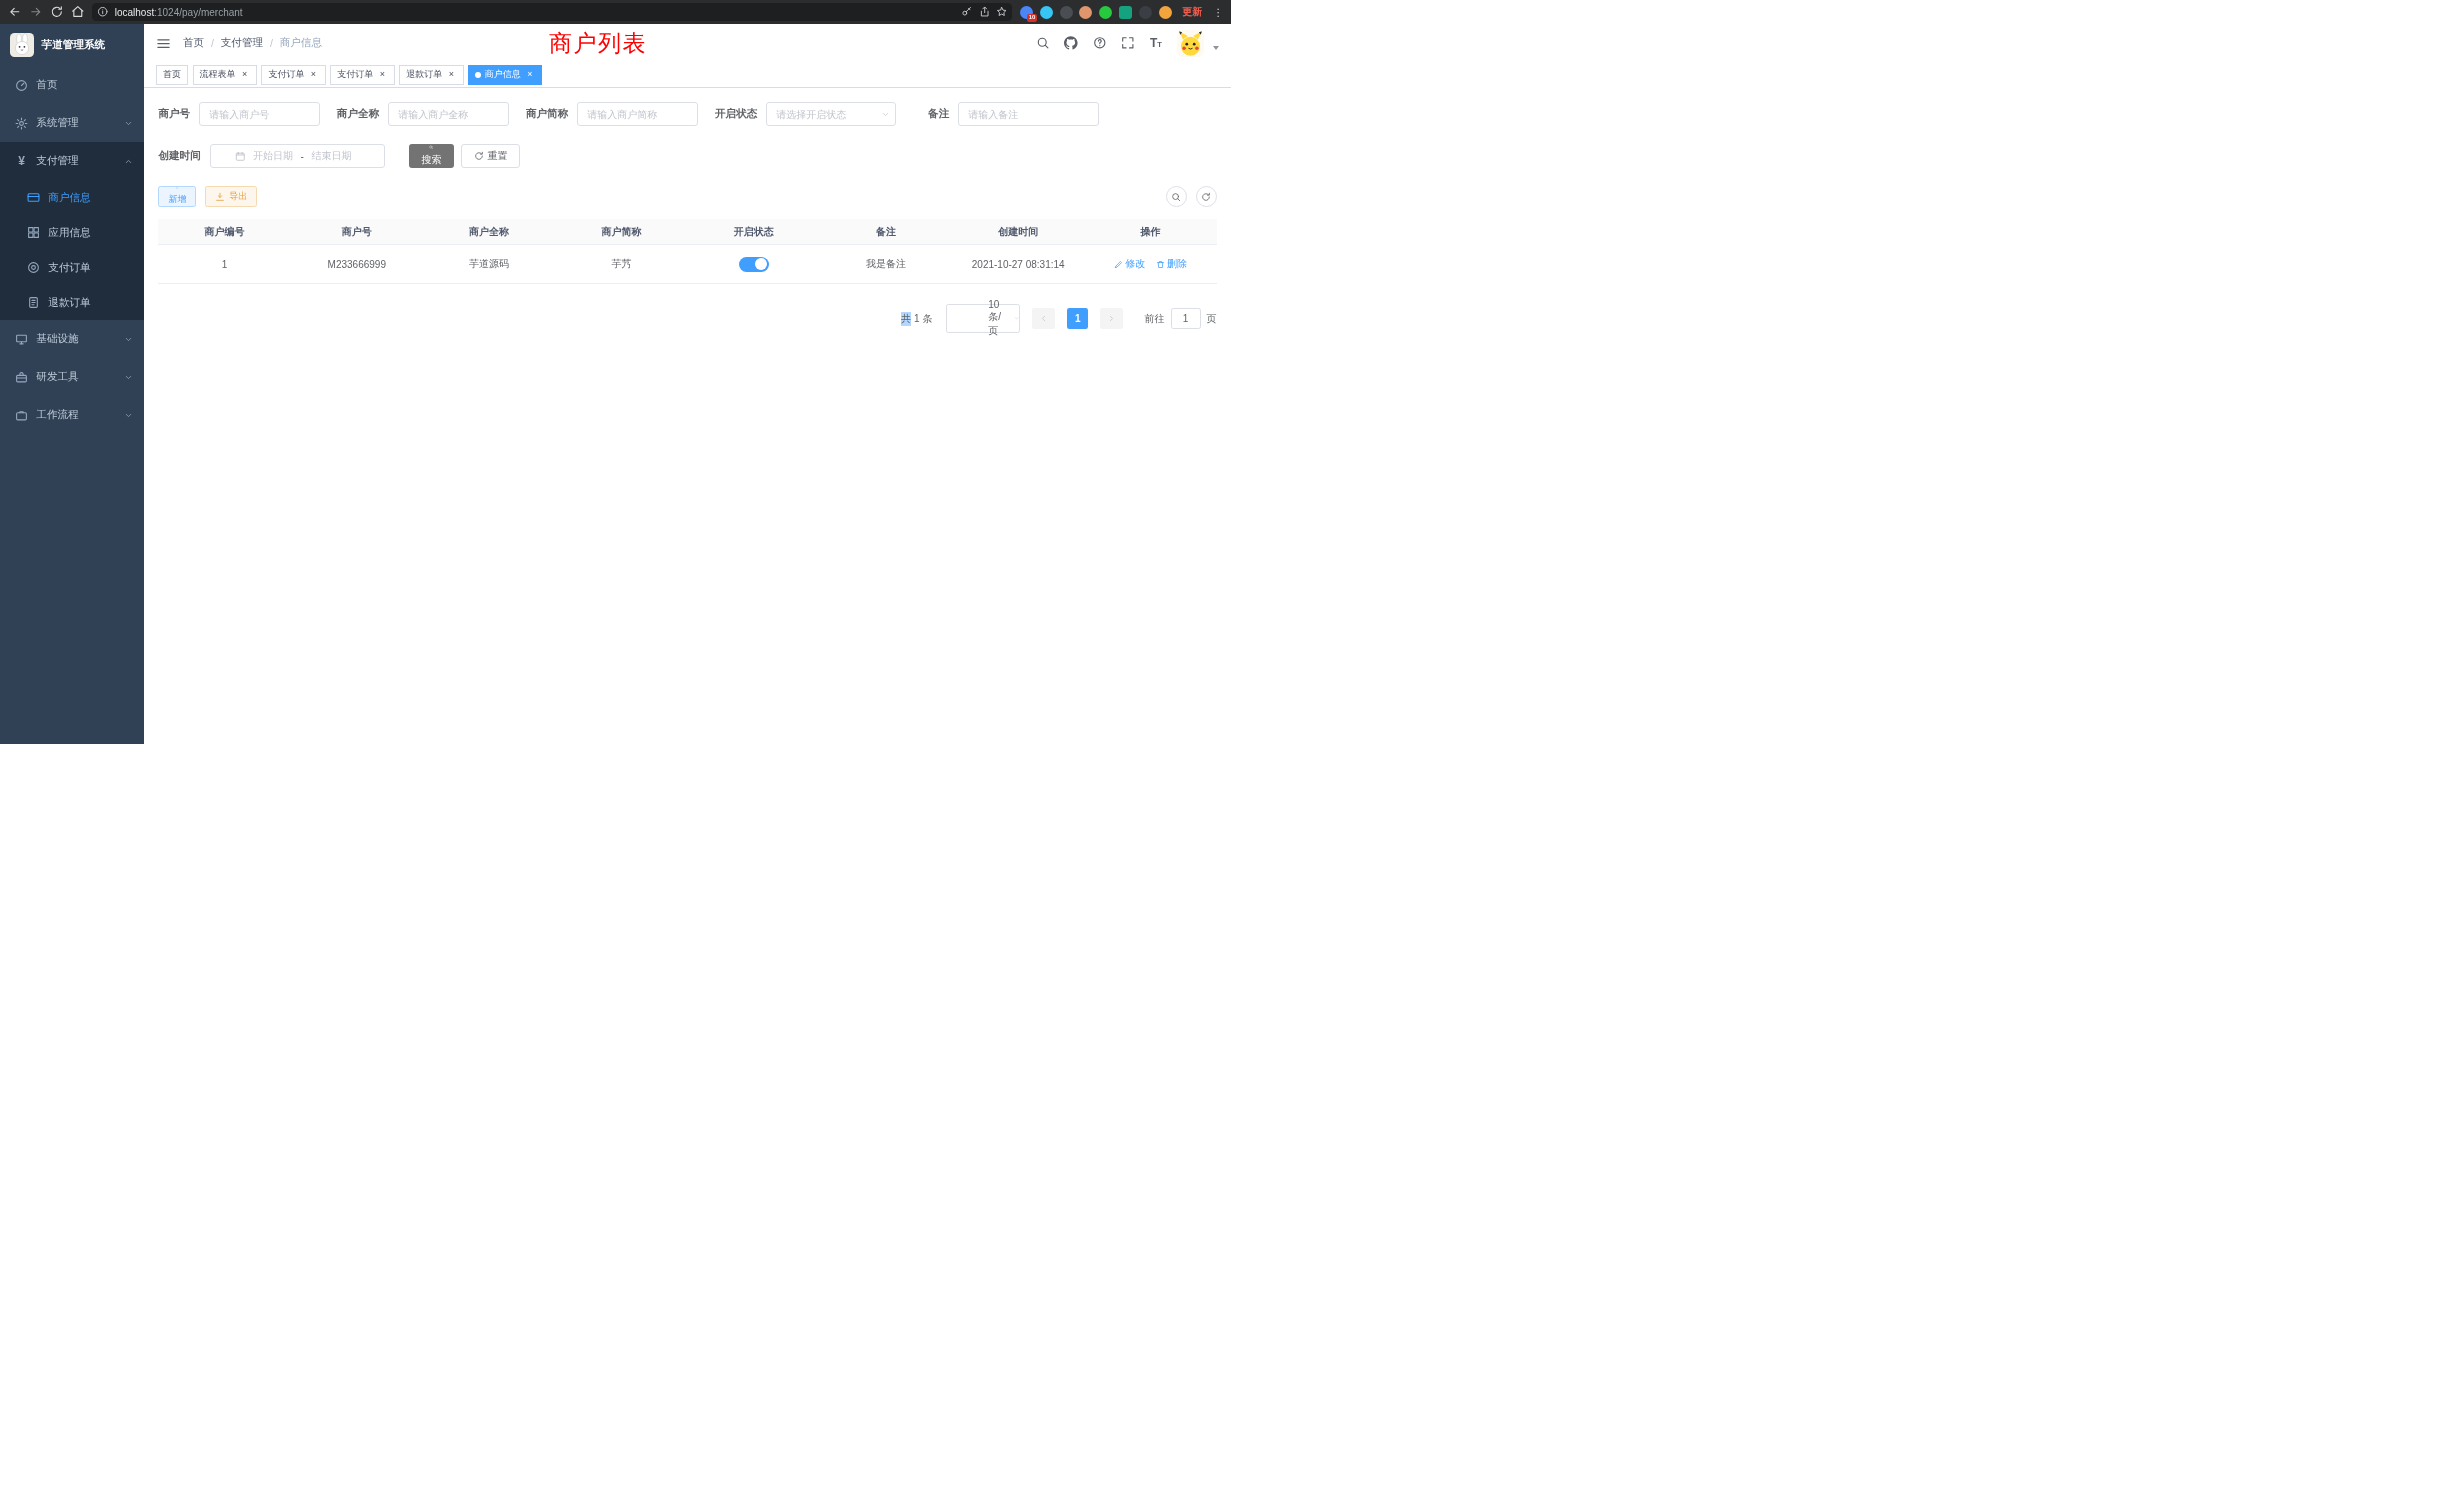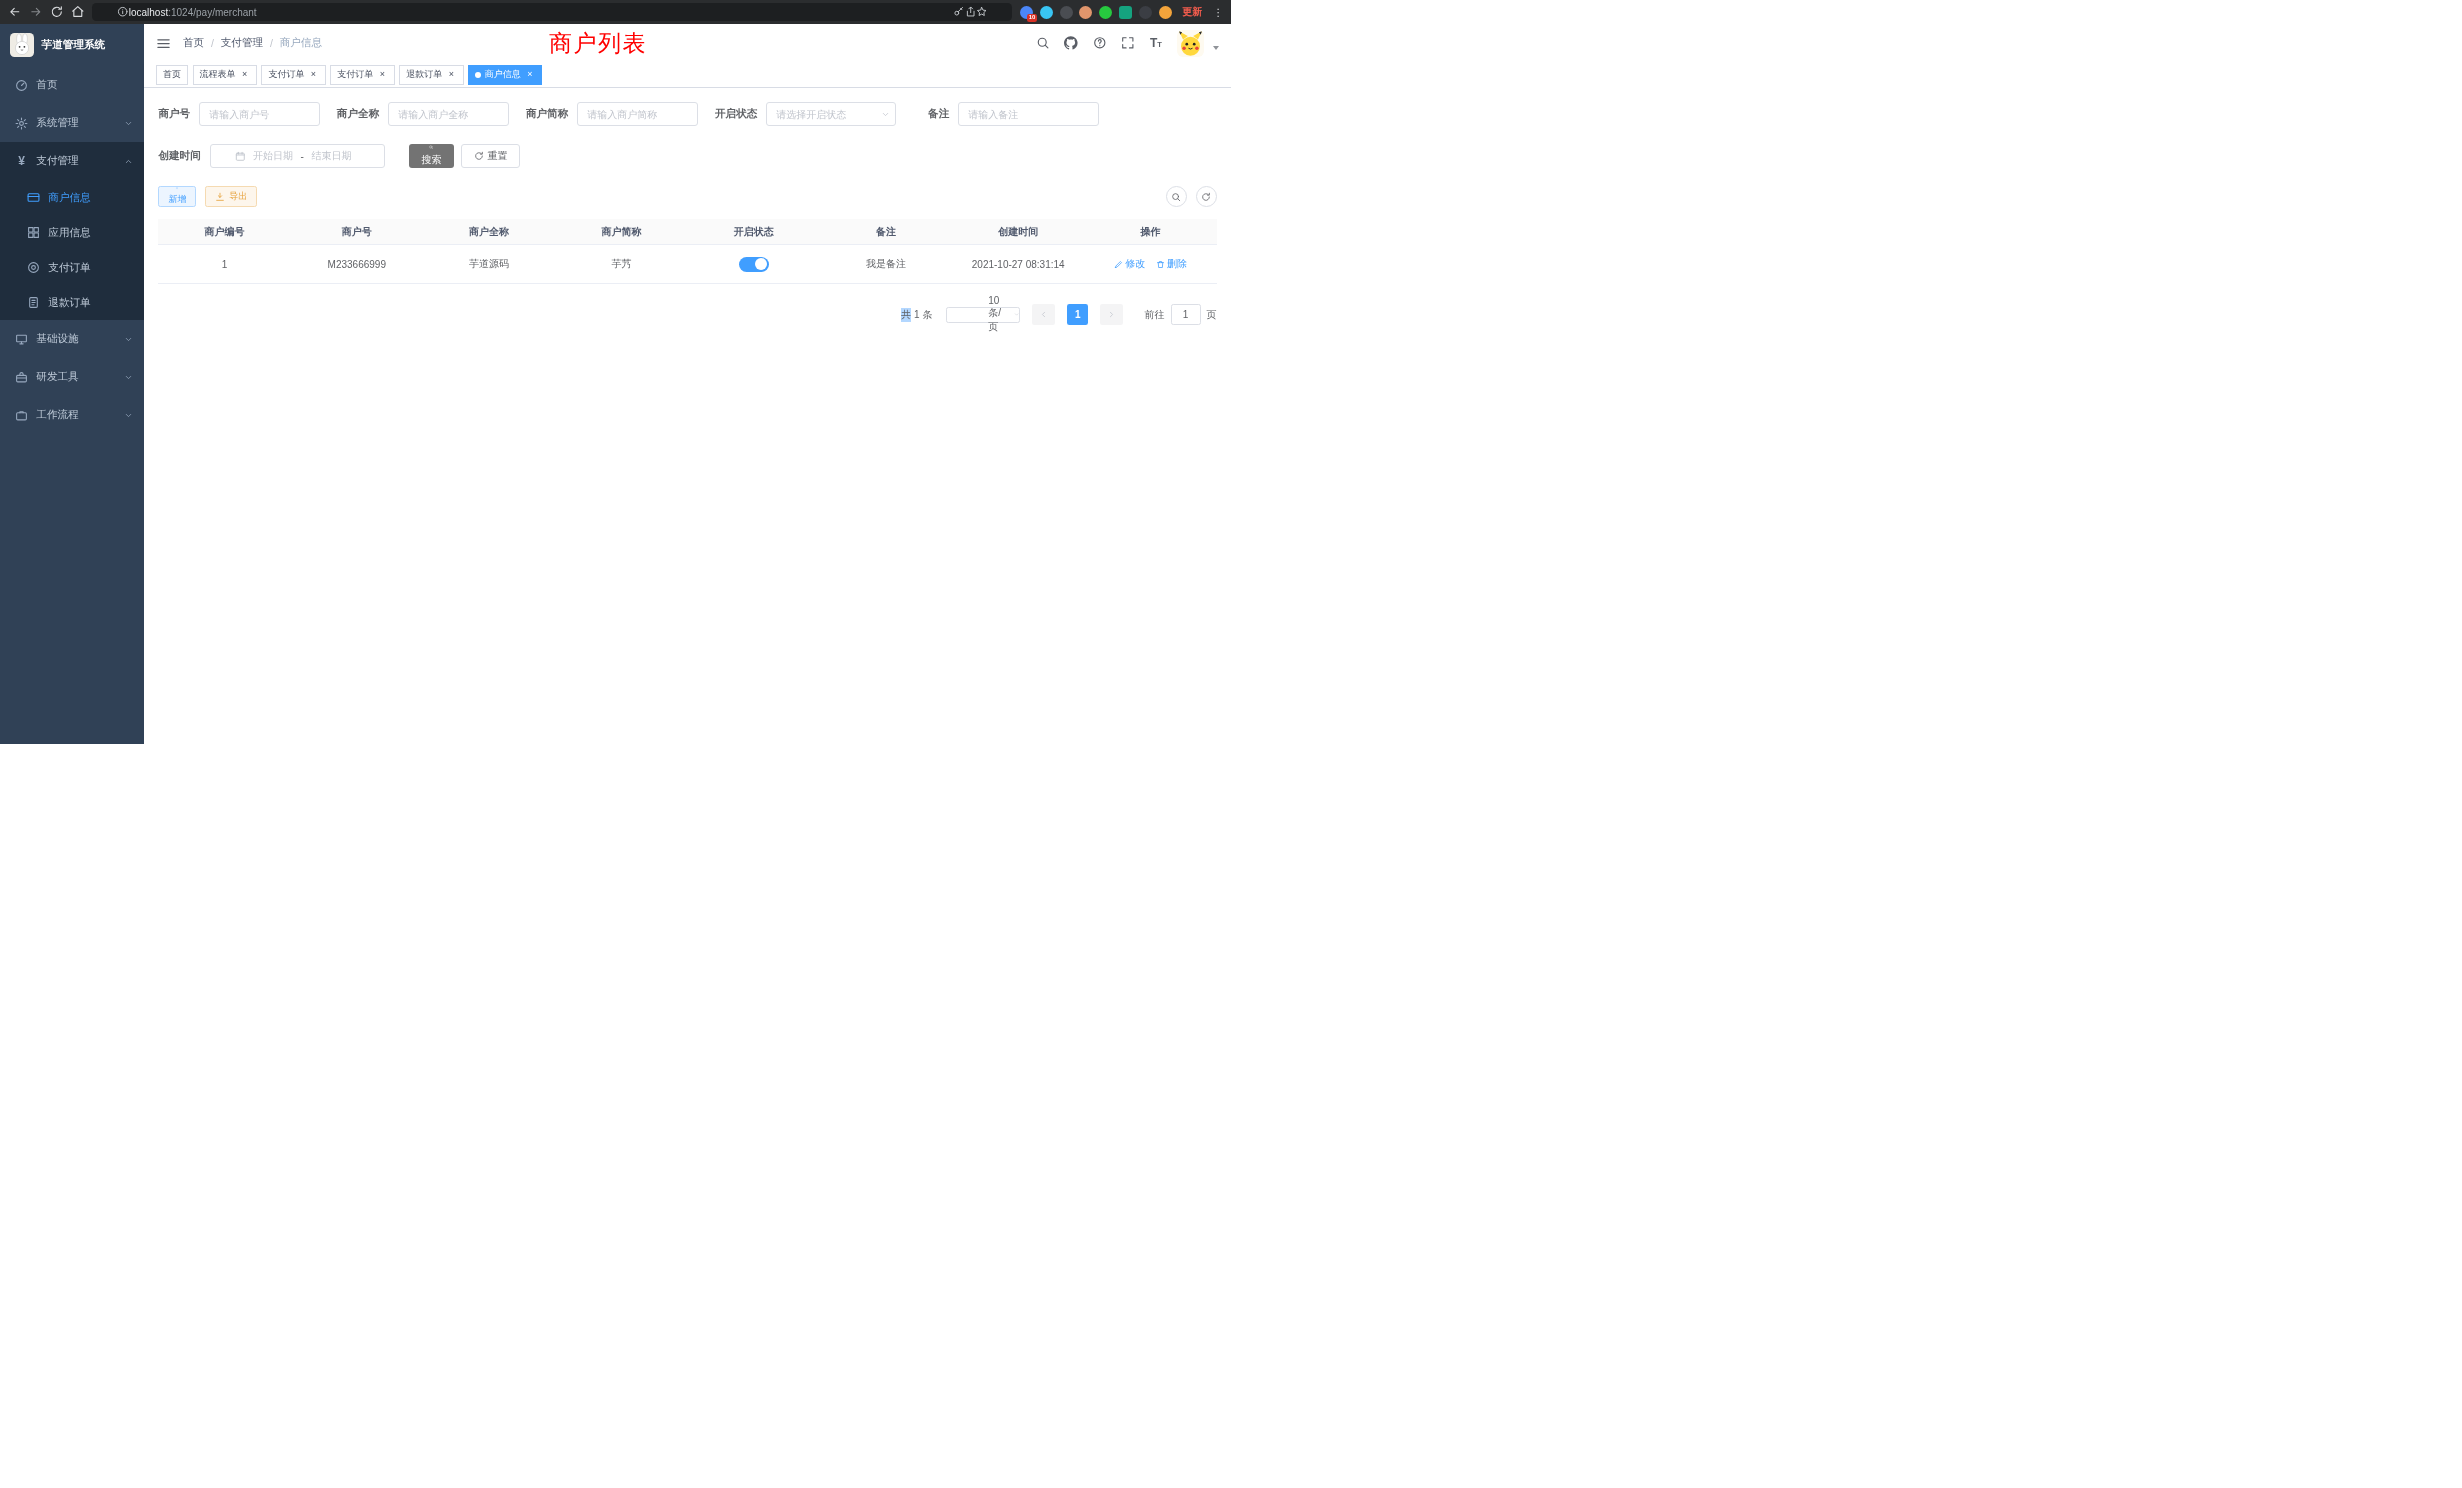--- a/index.html
+++ b/index.html
@@ -6,21 +6,21 @@
   html,body { width:1231px; height:744px; overflow:hidden; background:#fff;
     font-family:"Liberation Sans","DejaVu Sans",sans-serif; }
   svg { display:block; }
   .ico { stroke:currentColor; fill:none; stroke-width:2; stroke-linecap:round; stroke-linejoin:round; }
 
   
   .chrome { height:24px; background:#2b2d2f; display:flex; align-items:center; padding:0 7.6px; gap:7.6px; }
   .nav-ico { width:13.6px; height:13.6px; color:#d7d9dc; flex:none; cursor:pointer; }
   .nav-ico.dim { color:#85888c; }
   .urlbar { flex:1; height:18px; background:#1d1f21; border-radius:4.5px; display:flex; align-items:center;
-    padding:0 25px; color:#e8eaed; font-size:10px; min-width:0; }
+    padding:0 5px; gap:6px; color:#e8eaed; font-size:10px; min-width:0; }
   .urlbar .host { color:#e8eaed; }
   .urlbar .rest { color:#9aa0a6; }
   .urlbar .spacer { flex:1; }
   .url-ico { width:11.4px; height:11.4px; color:#c3c7cb; flex:none; cursor:pointer; }
   .ext-row { display:flex; align-items:center; gap:6.8px; }
   .ext { width:13px; height:13px; border-radius:50%; position:relative; cursor:pointer; flex:none; }
   .ext .badge { position:absolute; bottom:-3px; right:-3.8px; background:#d93025; color:#fff; font-size:6px;
     line-height:7.6px; padding:0 1.5px; border-radius:2.3px; font-weight:700; }
   .update-btn { color:#f25c4d; font-size:10px; font-weight:600; margin:0 3px; cursor:pointer; white-space:nowrap; }
   .dots { color:#d7d9dc; font-size:10.6px; letter-spacing:0; cursor:pointer; }
@@ -112,21 +112,21 @@
   .switch { width:30px; height:15px; border-radius:7.6px; background:#409eff; position:relative; cursor:pointer; }
   .switch::after { content:""; position:absolute; top:1.5px; right:1.5px; width:12px; height:12px; border-radius:50%; background:#fff; }
   .link { color:#409eff; display:inline-flex; align-items:center; gap:2.3px; cursor:pointer; }
   .link svg { width:9px; height:9px; }
 
   
   .pager { display:flex; align-items:center; justify-content:flex-end; margin-top:20px; font-size:10px;
     color:#606266; gap:7.6px; }
   .total { display:flex; align-items:center; gap:3px; margin-right:6px; }
   .total .hl { background:#b3d7ff; }
-  .psize { width:74px; height:16px; border:0.8px solid #dcdfe6; border-radius:2.3px; display:flex; align-items:center;
+  .psize { width:74px; height:29px; border:0.8px solid #dcdfe6; border-radius:2.3px; display:flex; align-items:center;
     justify-content:center; gap:6px; color:#606266; cursor:pointer; position:relative; background:#fff;padding-left:41px; }
   .psize .sel-caret { width:9px; height:9px; color:#c0c4cc; }
   .pbtn { min-width:23px; height:21px; background:#f4f4f5; border-radius:2.3px; display:flex; align-items:center;
     justify-content:center; color:#c0c4cc; cursor:pointer; margin-left:4.5px; }
   .pbtn svg { width:9px; height:9px; }
   .pnum { min-width:21px; height:21px; background:#409eff; color:#fff; border-radius:2.3px; display:flex;
     align-items:center; justify-content:center; font-weight:600; cursor:pointer; margin-left:4.5px; }
   .goto { display:flex; align-items:center; gap:6px; margin-left:13.6px; }
   .goto input { width:30px; height:21px; border:0.8px solid #dcdfe6; border-radius:2.3px; text-align:center;
     font-size:10px; color:#606266; outline:none; }

